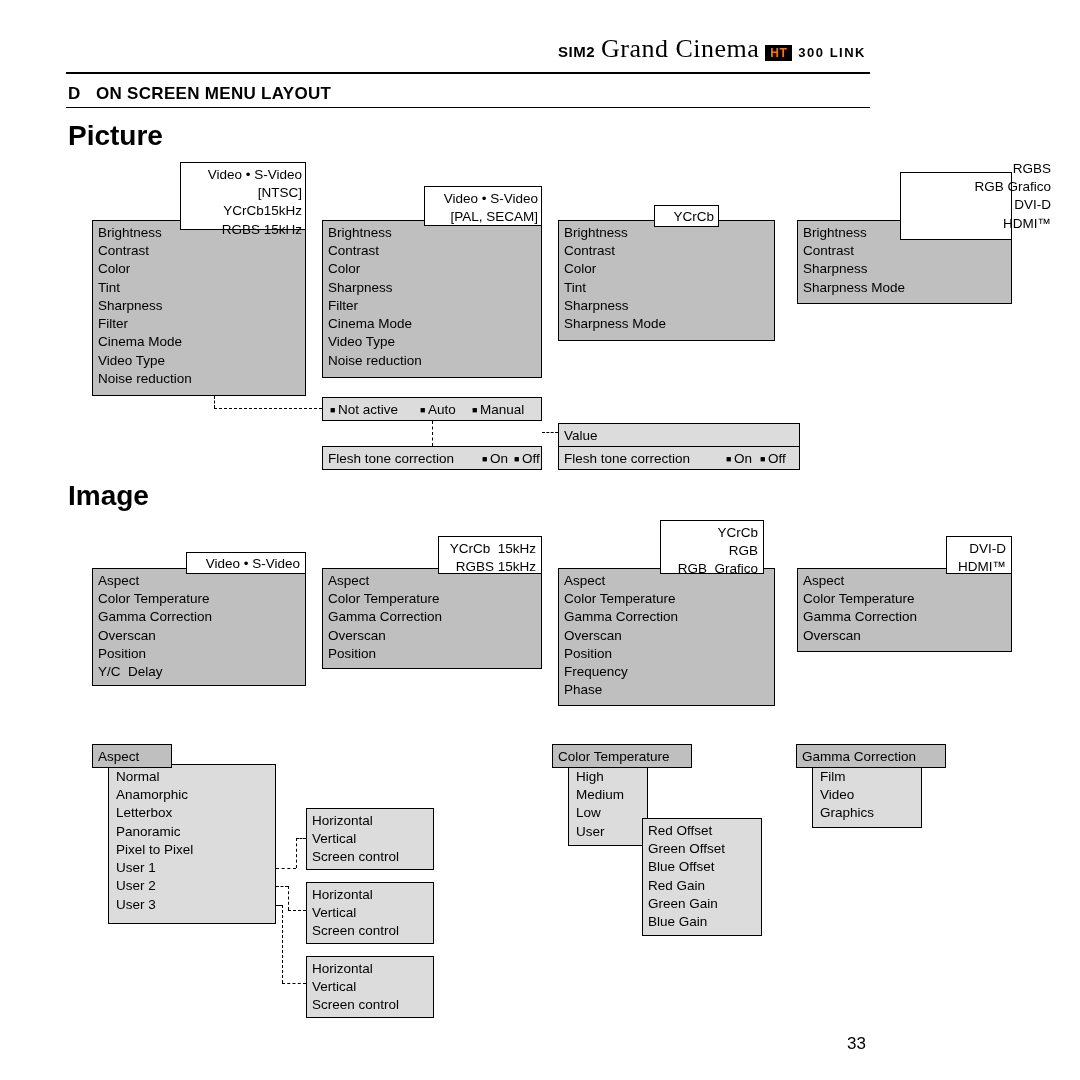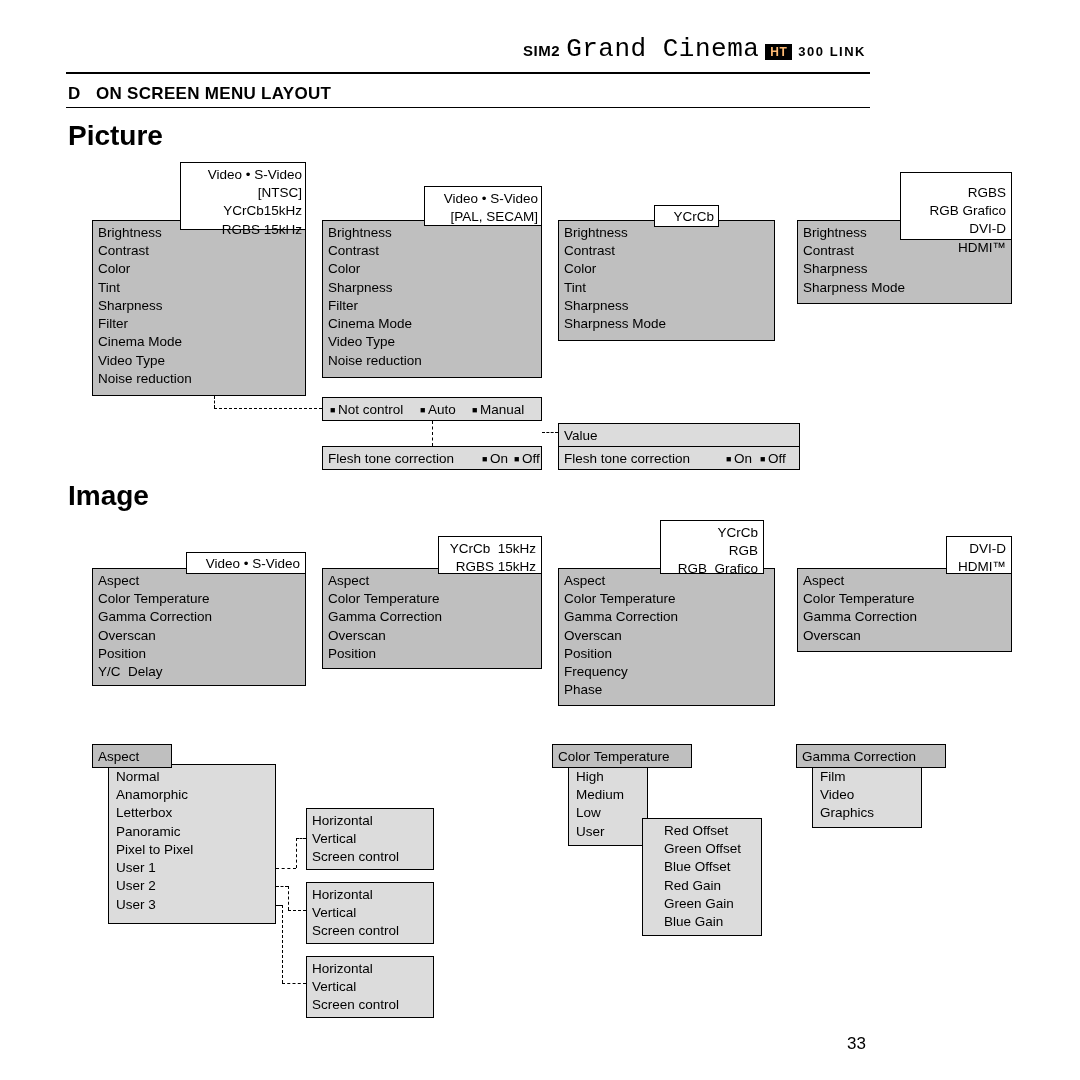--- a/index.html
+++ b/index.html
@@ -19,23 +19,23 @@
     top: 34px;
     right: 70px;
     font-size: 15px;
     font-weight: bold;
     letter-spacing: 0.5px;
     display: flex;
     align-items: baseline;
     gap: 6px;
   }
   .brand-sim2 { font-weight: 900; }
-  .brand-cursive { font-family: Liberation Mono, monospace; font-size: 26px; font-weight: normal; }
+  .brand-cursive { font-family: Liberation Serif, serif; font-size: 26px; font-weight: normal; }
   .brand-ht {
-    background: #000; color: #fdba74; padding: 1px 5px; font-weight: 900; font-size: 12px;
+    background: #000; color: #f97316; padding: 1px 5px; font-weight: 900; font-size: 12px;
   }
   .brand-300link { font-weight: 900; font-size: 13px; letter-spacing: 1.5px; }
   .hr-top { position: absolute; left: 66px; right: 66px; top: 72px; height: 2px; background: #000; }
   .hr-sub { position: absolute; left: 66px; right: 66px; top: 107px; height: 1px; background: #000; }
   .section-letter {
     position: absolute; top: 84px; left: 68px; font-weight: 900; font-size: 17px;
   }
   .section-title {
     position: absolute; top: 84px; left: 96px; font-weight: 900; font-size: 17px; letter-spacing: 0.3px;
   }
@@ -118,34 +118,34 @@
   <div class="txt txt-r" style="left:654px; top:208px; width:60px;">YCrCb</div>
   <div class="txt" style="left:564px; top:224px;">Brightness
 Contrast
 Color
 Tint
 Sharpness
 Sharpness Mode</div>
 
   <div class="box gray" style="left:797px; top:220px; width:215px; height:84px;"></div>
   <div class="box white" style="left:900px; top:172px; width:112px; height:68px;"></div>
-  <div class="txt txt-r" style="left:900px; top:184px; width:106px;">RGBS
+  <div class="txt txt-r" style="left:900px; top:160px; width:106px;padding-left:45px;">RGBS
 RGB Grafico
 DVI-D
 HDMI™</div>
   <div class="txt" style="left:803px; top:224px;">Brightness
 Contrast
 Sharpness
 Sharpness Mode</div>
 
   <div class="dashed dashed-v" style="left:214px; top:396px; height:12px;"></div>
   <div class="dashed dashed-h" style="left:214px; top:408px; width:108px;"></div>
 
   <div class="box lightgray" style="left:322px; top:397px; width:220px; height:24px;"></div>
-  <div class="txt bullet" style="left:330px; top:401px;">Not control</div>
+  <div class="txt bullet" style="left:330px; top:401px;">Not active</div>
   <div class="txt bullet" style="left:420px; top:401px;">Auto</div>
   <div class="txt bullet" style="left:472px; top:401px;">Manual</div>
 
   <div class="dashed dashed-v" style="left:432px; top:421px; height:25px;"></div>
 
   <div class="box lightgray" style="left:322px; top:446px; width:220px; height:24px;"></div>
   <div class="txt" style="left:328px; top:450px;">Flesh tone correction</div>
   <div class="txt bullet" style="left:482px; top:450px;">On</div>
   <div class="txt bullet" style="left:514px; top:450px;">Off</div>
 
@@ -241,21 +241,21 @@
 
   <div class="box lightgray" style="left:568px; top:764px; width:80px;  height:82px;"></div>
   <div class="box gray" style="left:552px; top:744px; width:140px; height:24px;"></div>
   <div class="txt" style="left:558px; top:748px;">Color Temperature</div>
   <div class="txt" style="left:576px; top:768px;">High
 Medium
 Low
 User</div>
 
   <div class="box lightgray" style="left:642px; top:818px; width:120px; height:118px;"></div>
-  <div class="txt" style="left:664px; top:822px;">Red Offset
+  <div class="txt" style="left:648px; top:822px;">Red Offset
 Green Offset
 Blue Offset
 Red Gain
 Green Gain
 Blue Gain</div>
 
   <div class="box lightgray" style="left:812px; top:764px; width:110px; height:64px;"></div>
   <div class="box gray" style="left:796px; top:744px; width:150px; height:24px;"></div>
   <div class="txt" style="left:802px; top:748px;">Gamma Correction</div>
   <div class="txt" style="left:820px; top:768px;">Film

